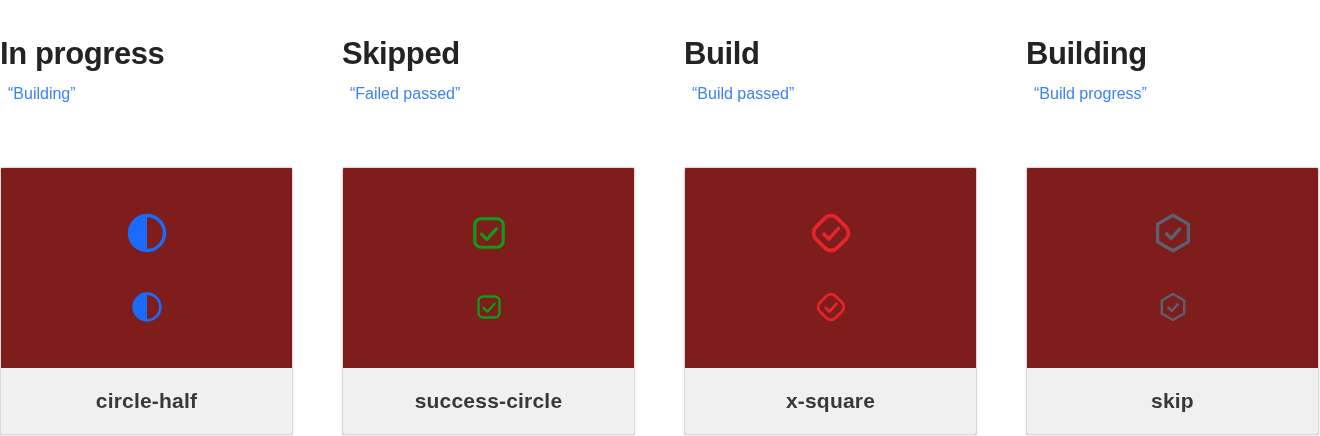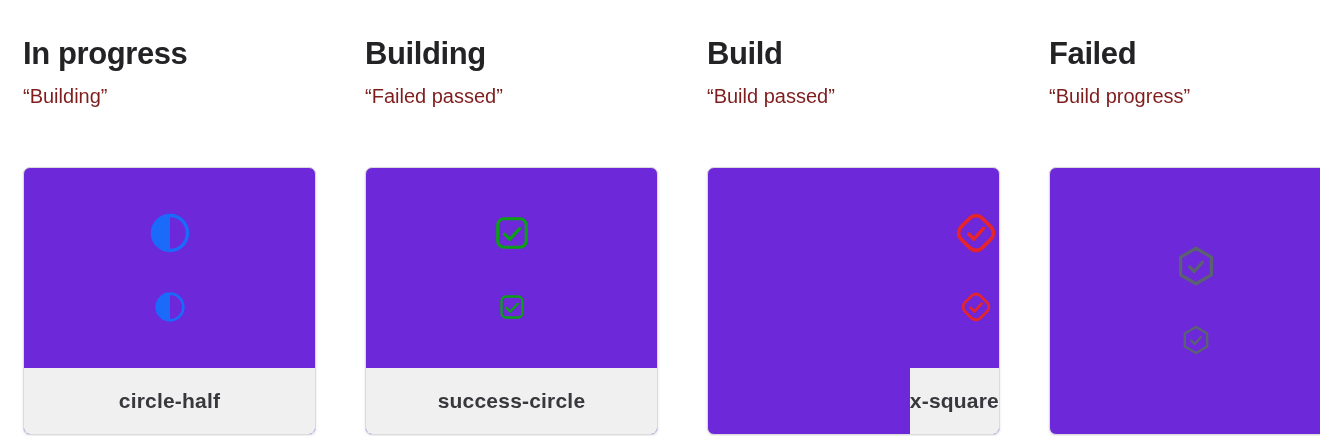--- a/index.html
+++ b/index.html
@@ -6,41 +6,41 @@
   html, body { margin: 0; padding: 0; }
   body {
     width: 1320px; height: 436px; overflow: hidden;
     background: #ffffff;
     font-family: "Liberation Sans", sans-serif;
   }
   .grid {
     display: grid;
     grid-template-columns: repeat(4, 293px);
     column-gap: 49px;
-    width: 1320px; height: 340px; padding-left: 23px;
+    width: 1320px; height: 340px;
   }
   .column { position: relative; height: 436px; }
   .title {
     margin: 36px 0 0 0;
     font-size: 31px; line-height: 1.15;
     font-weight: 800; letter-spacing: -0.4px;
     color: #232326;
   }
   .subtitle {
-    margin: 13px 0 0 0;
-    font-size: 20px; line-height: 1.1;
+    margin: 13px 0 0 8px;
+    font-size: 16px; line-height: 1.1;
     font-weight: 500;
-    color: #7f1d1d;
+    color: #3b82f6;
   }
   .card {
     position: absolute; left: 0; top: 167px;
     width: 293px; height: 268px;
-    background: #6d28d9;
+    background: #7f1d1d;
     border: 1px solid #dbdbdb;
-    border-radius: 7px;
+    border-radius: 2px;
     box-shadow: 0 1px 3px rgba(0,0,0,0.10);
     display: flex; flex-direction: column;
     overflow: hidden;
   }
   .card-body {
     flex: 1;
     display: flex; flex-direction: column;
     align-items: center; justify-content: center;
     gap: 28px; padding-top: 4px;
   }
@@ -82,21 +82,21 @@
           </svg>
         </span>
       </div>
       <div class="card-footer">
         <span class="footer-label">circle-half</span>
       </div>
     </div>
   </section>
 
   <section class="column">
-    <h2 class="title">Building</h2>
+    <h2 class="title">Skipped</h2>
     <p class="subtitle">“Failed passed”</p>
     <div class="card" style="color: rgb(12, 158, 22);">
       <div class="card-body">
         <span class="icon-slot">
           <svg viewBox="0 0 24 24" width="38" height="38">
             <rect x="3" y="3" width="18" height="18" rx="4" fill="none" stroke="currentColor" stroke-width="2"></rect>
             <path d="M7.3 12.7 L10.6 16 L16.8 9.2" fill="none" stroke="currentColor" stroke-width="2" stroke-linecap="round" stroke-linejoin="round"></path>
           </svg>
         </span>
         <span class="icon-slot">
@@ -108,21 +108,21 @@
       </div>
       <div class="card-footer">
         <span class="footer-label">success-circle</span>
       </div>
     </div>
   </section>
 
   <section class="column">
     <h2 class="title">Build</h2>
     <p class="subtitle">“Build passed”</p>
-    <div class="card" style="color: rgb(230, 36, 44); align-items: flex-end;">
+    <div class="card" style="color: rgb(230, 36, 44);">
       <div class="card-body">
         <span class="icon-slot">
           <svg viewBox="0 0 24 24" width="46" height="46">
             <rect x="4.25" y="4.25" width="15.5" height="15.5" rx="4.5" fill="none" stroke="currentColor" stroke-width="1.9" transform="rotate(45 12 12)"></rect>
             <path d="M8.3 12.6 L10.9 15.2 L15.9 9.6" fill="none" stroke="currentColor" stroke-width="1.9" stroke-linecap="round" stroke-linejoin="round"></path>
           </svg>
         </span>
         <span class="icon-slot">
           <svg viewBox="0 0 24 24" width="34" height="34">
             <rect x="4.25" y="4.25" width="15.5" height="15.5" rx="4.5" fill="none" stroke="currentColor" stroke-width="1.9" transform="rotate(45 12 12)"></rect>
@@ -130,33 +130,36 @@
           </svg>
         </span>
       </div>
       <div class="card-footer">
         <span class="footer-label">x-square</span>
       </div>
     </div>
   </section>
 
   <section class="column">
-    <h2 class="title">Failed</h2>
+    <h2 class="title">Building</h2>
     <p class="subtitle">“Build progress”</p>
     <div class="card" style="color: rgb(90, 98, 114);">
       <div class="card-body">
         <span class="icon-slot">
           <svg viewBox="0 0 24 24" width="44" height="44">
             <path d="M12 2.3 L20.4 7.15 L20.4 16.85 L12 21.7 L3.6 16.85 L3.6 7.15 Z" fill="none" stroke="currentColor" stroke-width="1.8" stroke-linejoin="round"></path>
             <path d="M8.5 12.5 L11 15 L15.6 9.9" fill="none" stroke="currentColor" stroke-width="1.8" stroke-linecap="round" stroke-linejoin="round"></path>
           </svg>
         </span>
         <span class="icon-slot">
           <svg viewBox="0 0 24 24" width="32" height="32">
             <path d="M12 2.3 L20.4 7.15 L20.4 16.85 L12 21.7 L3.6 16.85 L3.6 7.15 Z" fill="none" stroke="currentColor" stroke-width="1.8" stroke-linejoin="round"></path>
             <path d="M8.5 12.5 L11 15 L15.6 9.9" fill="none" stroke="currentColor" stroke-width="1.8" stroke-linecap="round" stroke-linejoin="round"></path>
           </svg>
         </span>
       </div>
+      <div class="card-footer">
+        <span class="footer-label">skip</span>
+      </div>
     </div>
   </section>
 
 </div>
 
 </body></html>

